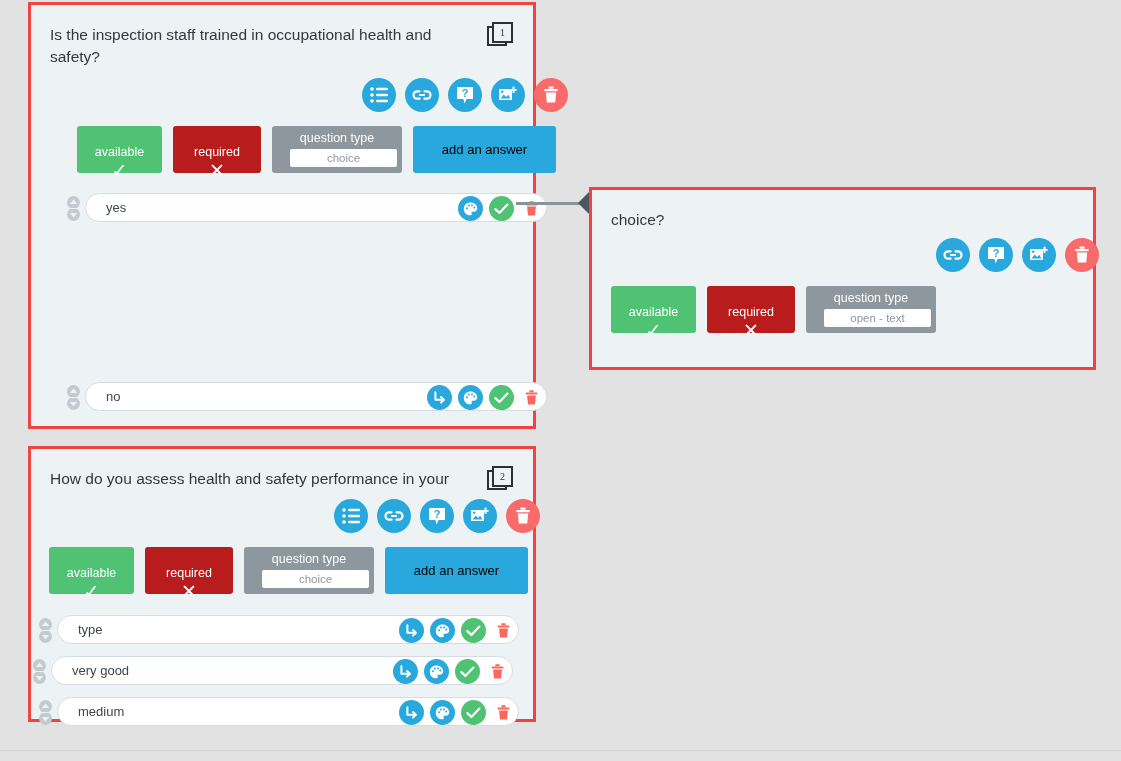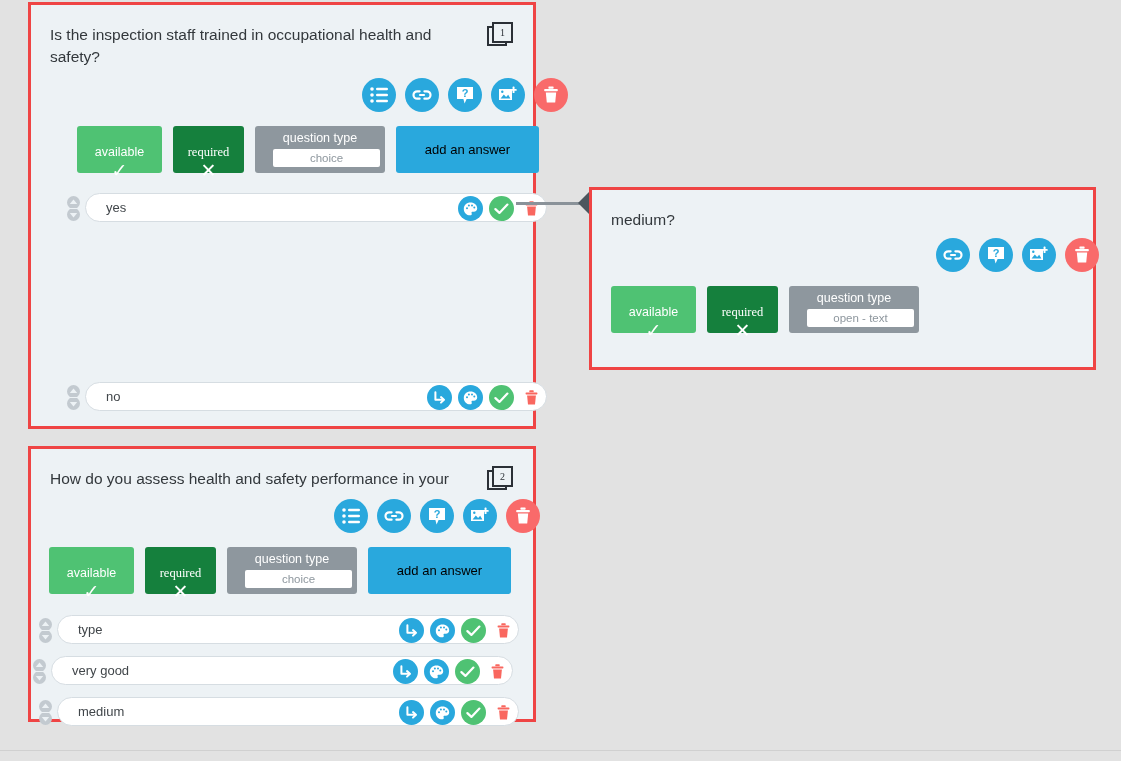--- a/index.html
+++ b/index.html
@@ -123,24 +123,23 @@
     text-align: center;
     cursor: pointer;
     padding-top: 19px;
   }
   .flag-available {
     background: #4fc273;
     width: 85px;
     height: 47px;
   }
   .flag-required {
-    background: #15803d;
-    width: 71px;
+    background: #b91c1c;
+    width: 88px;
     height: 47px;
-    font-family: Liberation Serif, serif;
   }
   .flag-qtype {
     background: #8e979e;
     width: 130px;
     height: 47px;
     padding-top: 5px;
   }
   .flag-label {
     font-size: 12.5px;
     line-height: 15px;
@@ -442,21 +441,21 @@
           </div>
         </div>
       </div>
     </div>
   </div>
 
   <div class="connector"></div>
   <div class="connector-head"></div>
 
   <div class="card" id="card-open">
-    <div class="card-title">medium?</div>
+    <div class="card-title">choice?</div>
 
     <div class="icon-row">
       <div class="circ-btn">
         <svg width="20" height="14" viewBox="0 0 20 14">
             <g fill="none" stroke="#fff" stroke-width="2.2" stroke-linecap="round">
               <path d="M8 7H12"></path>
               <path d="M7.6 3.3H5.2A3.7 3.7 0 0 0 5.2 10.7H7.6"></path>
               <path d="M12.4 3.3h2.4a3.7 3.7 0 0 1 0 7.4h-2.4"></path>
             </g>
           </svg>

